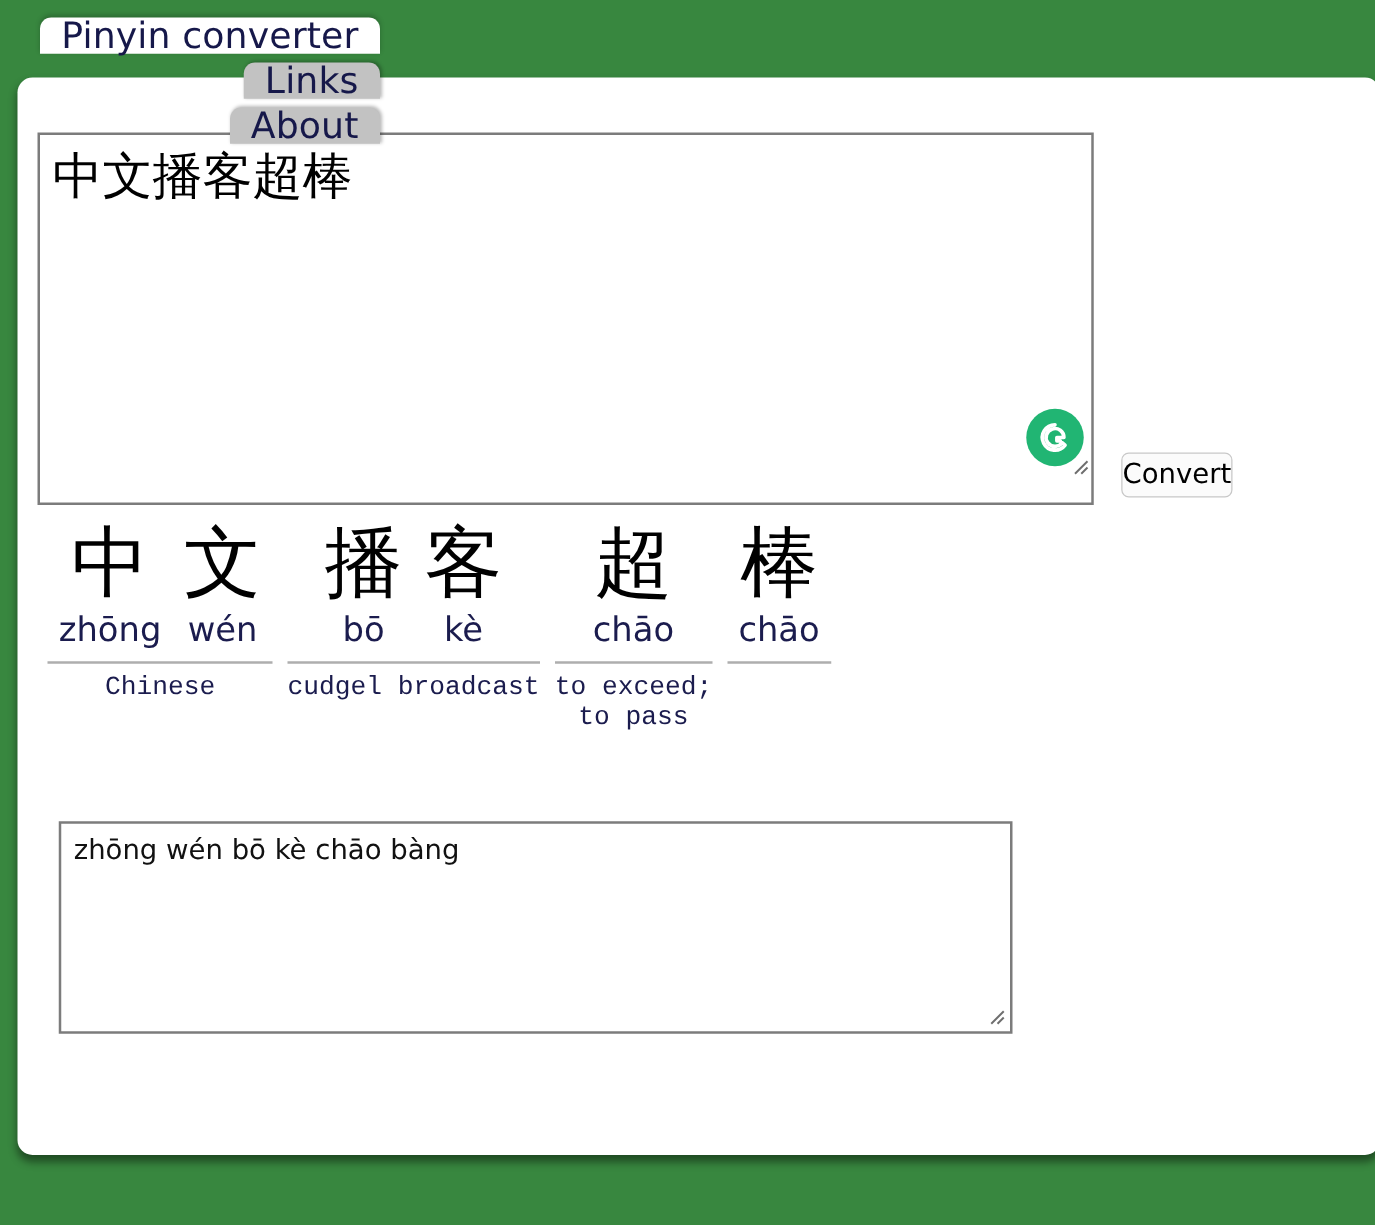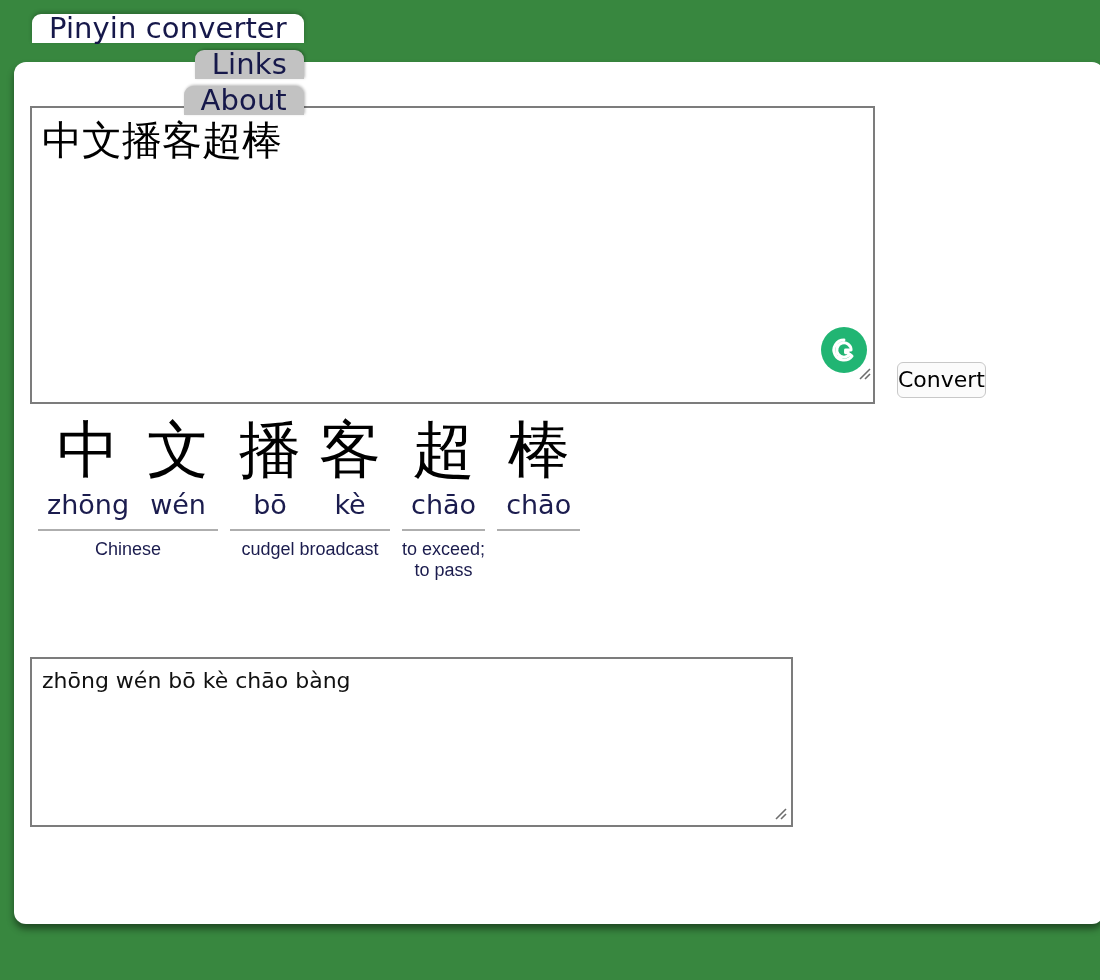--- a/index.html
+++ b/index.html
@@ -158,32 +158,32 @@
     line-height: 1.25;
     color: #1b1c4e;
     margin-top: 4px;
   }
   .group-rule {
     height: 2px;
     background: #aeaeae;
     margin-top: 7px;
   }
   .definition {
-    font-family: Liberation Sans, sans-serif;
-    font-size: 18px;
+    font-family: Liberation Mono, monospace;
+    font-size: 21px;
     line-height: 1.18;
     color: #1b1c4e;
     text-align: center;
     margin-top: 8px;
   }
 
   
   #output-wrap {
     position: absolute;
-    left: 16px;
+    left: 33px;
     top: 595px;
     width: 763px;
     height: 170px;
   }
   #output-textarea {
     width: 100%;
     height: 100%;
     border: 2px solid #7c7c7c;
     background: #fff;
     padding: 8px 10px;

